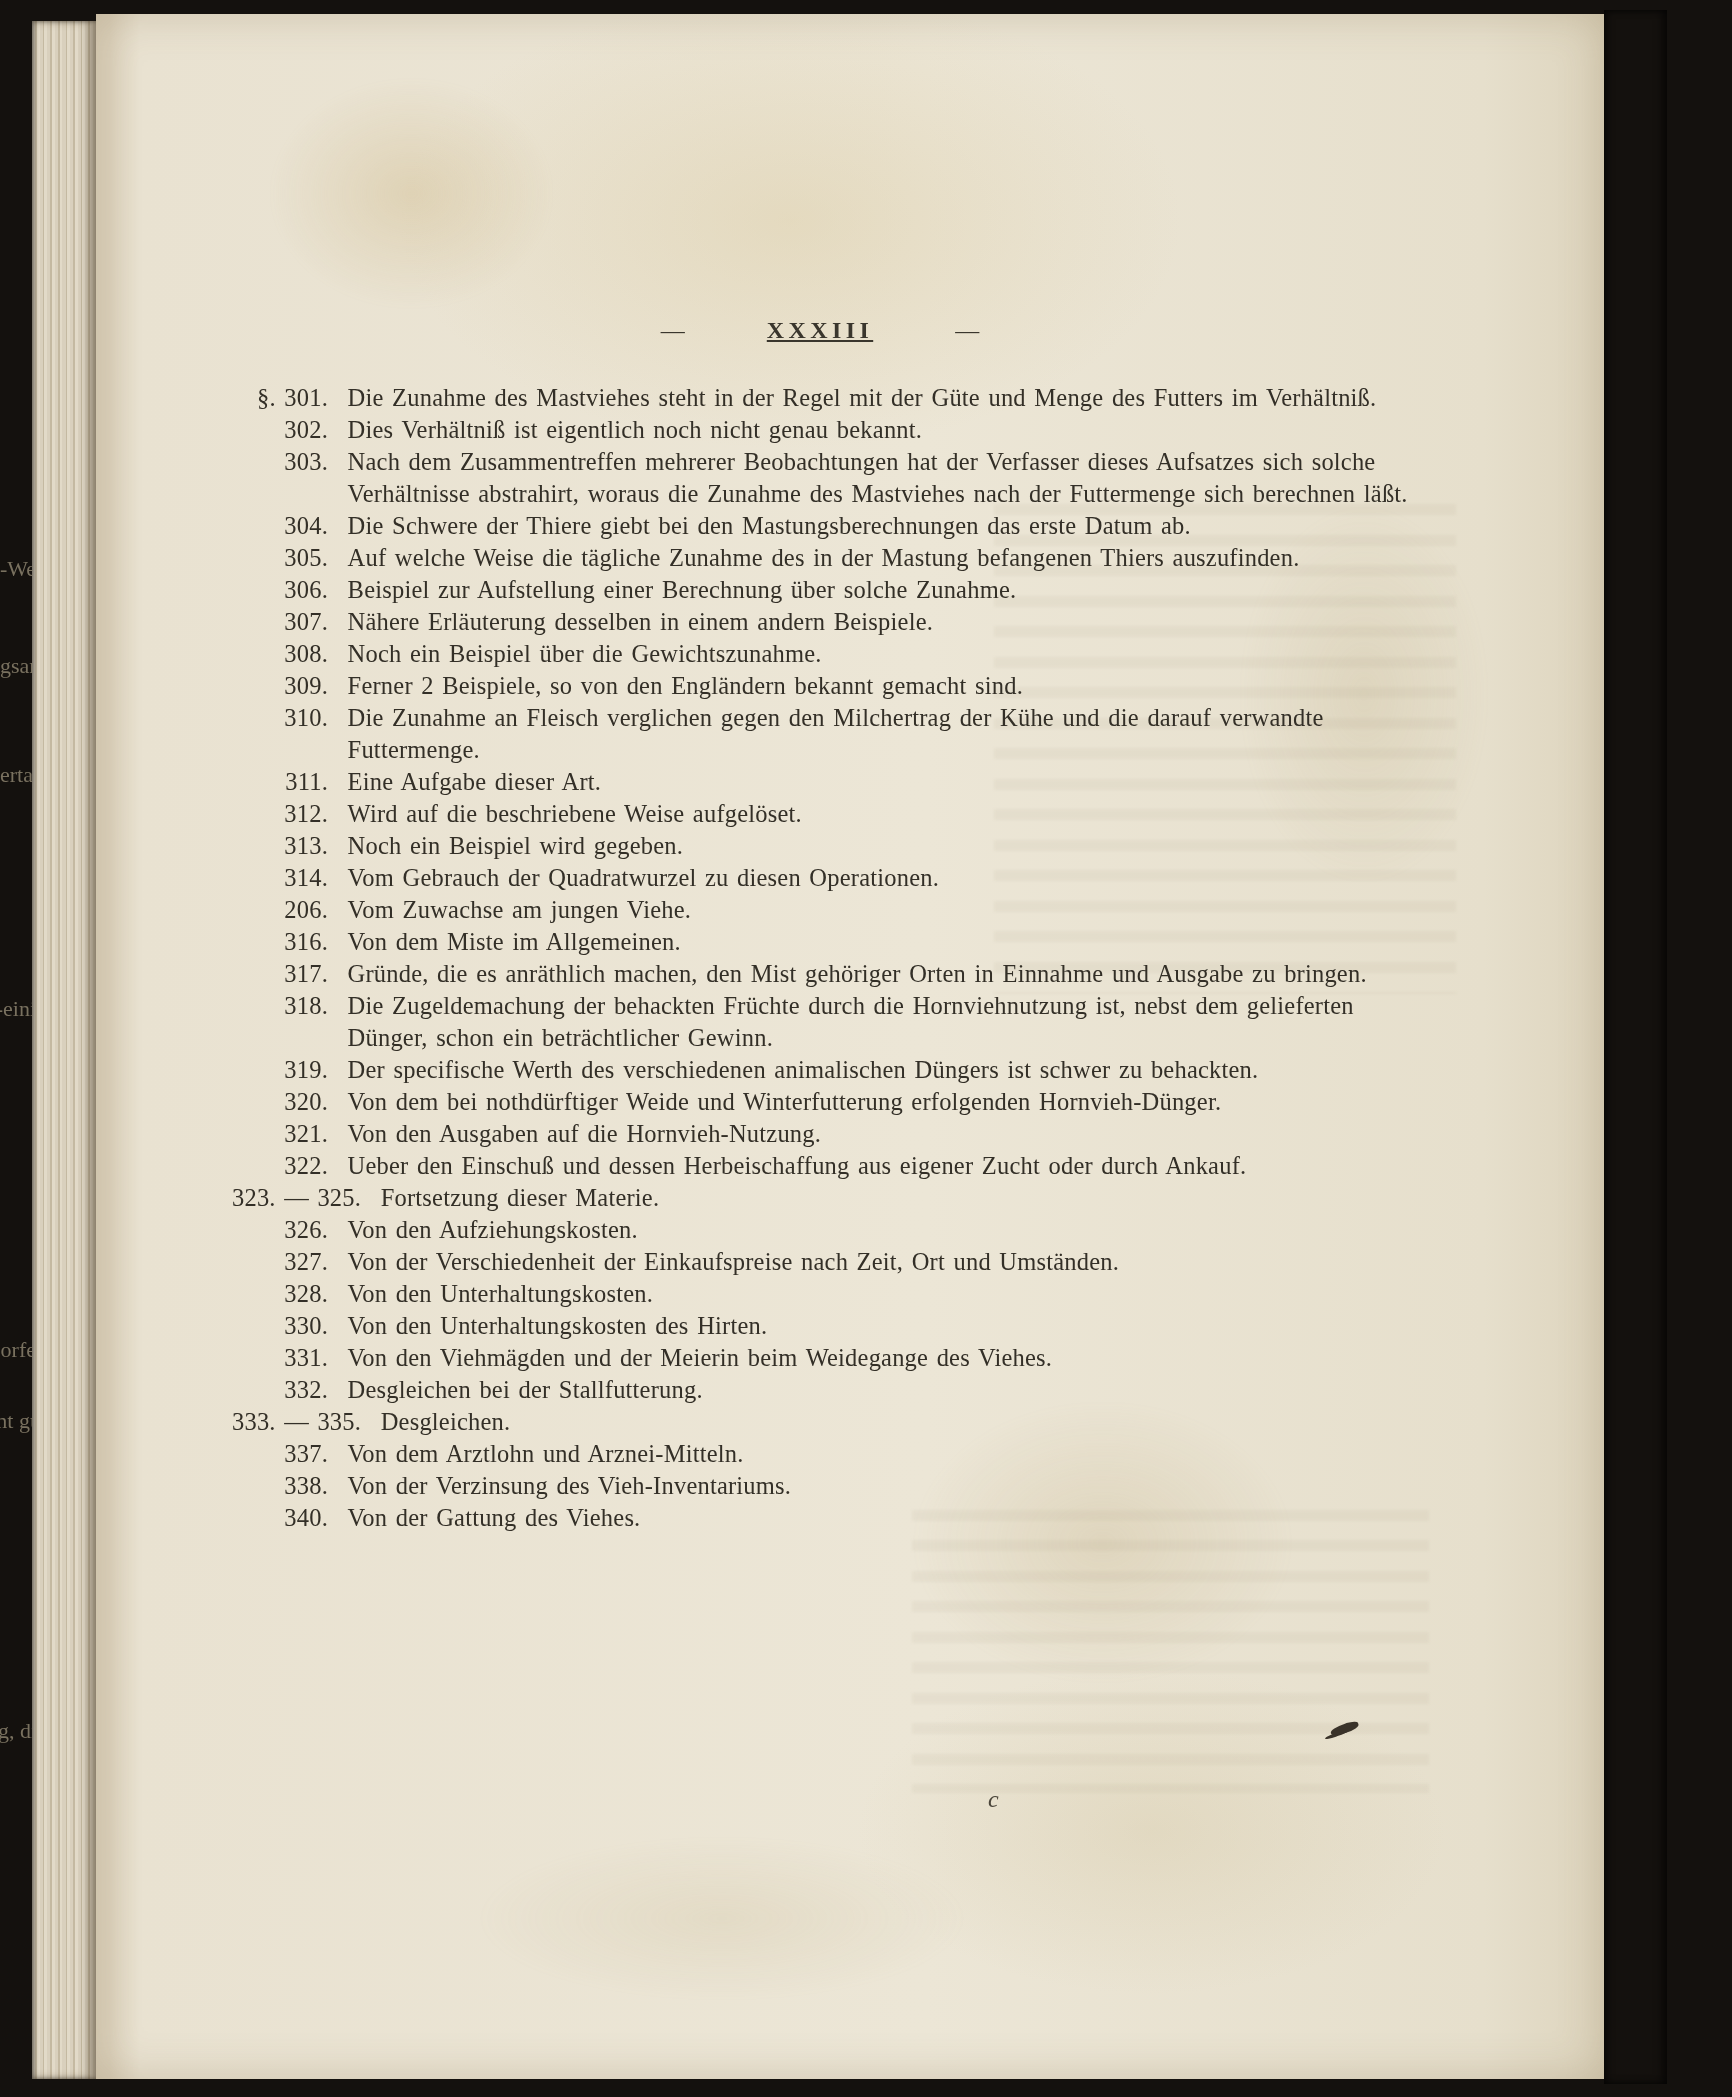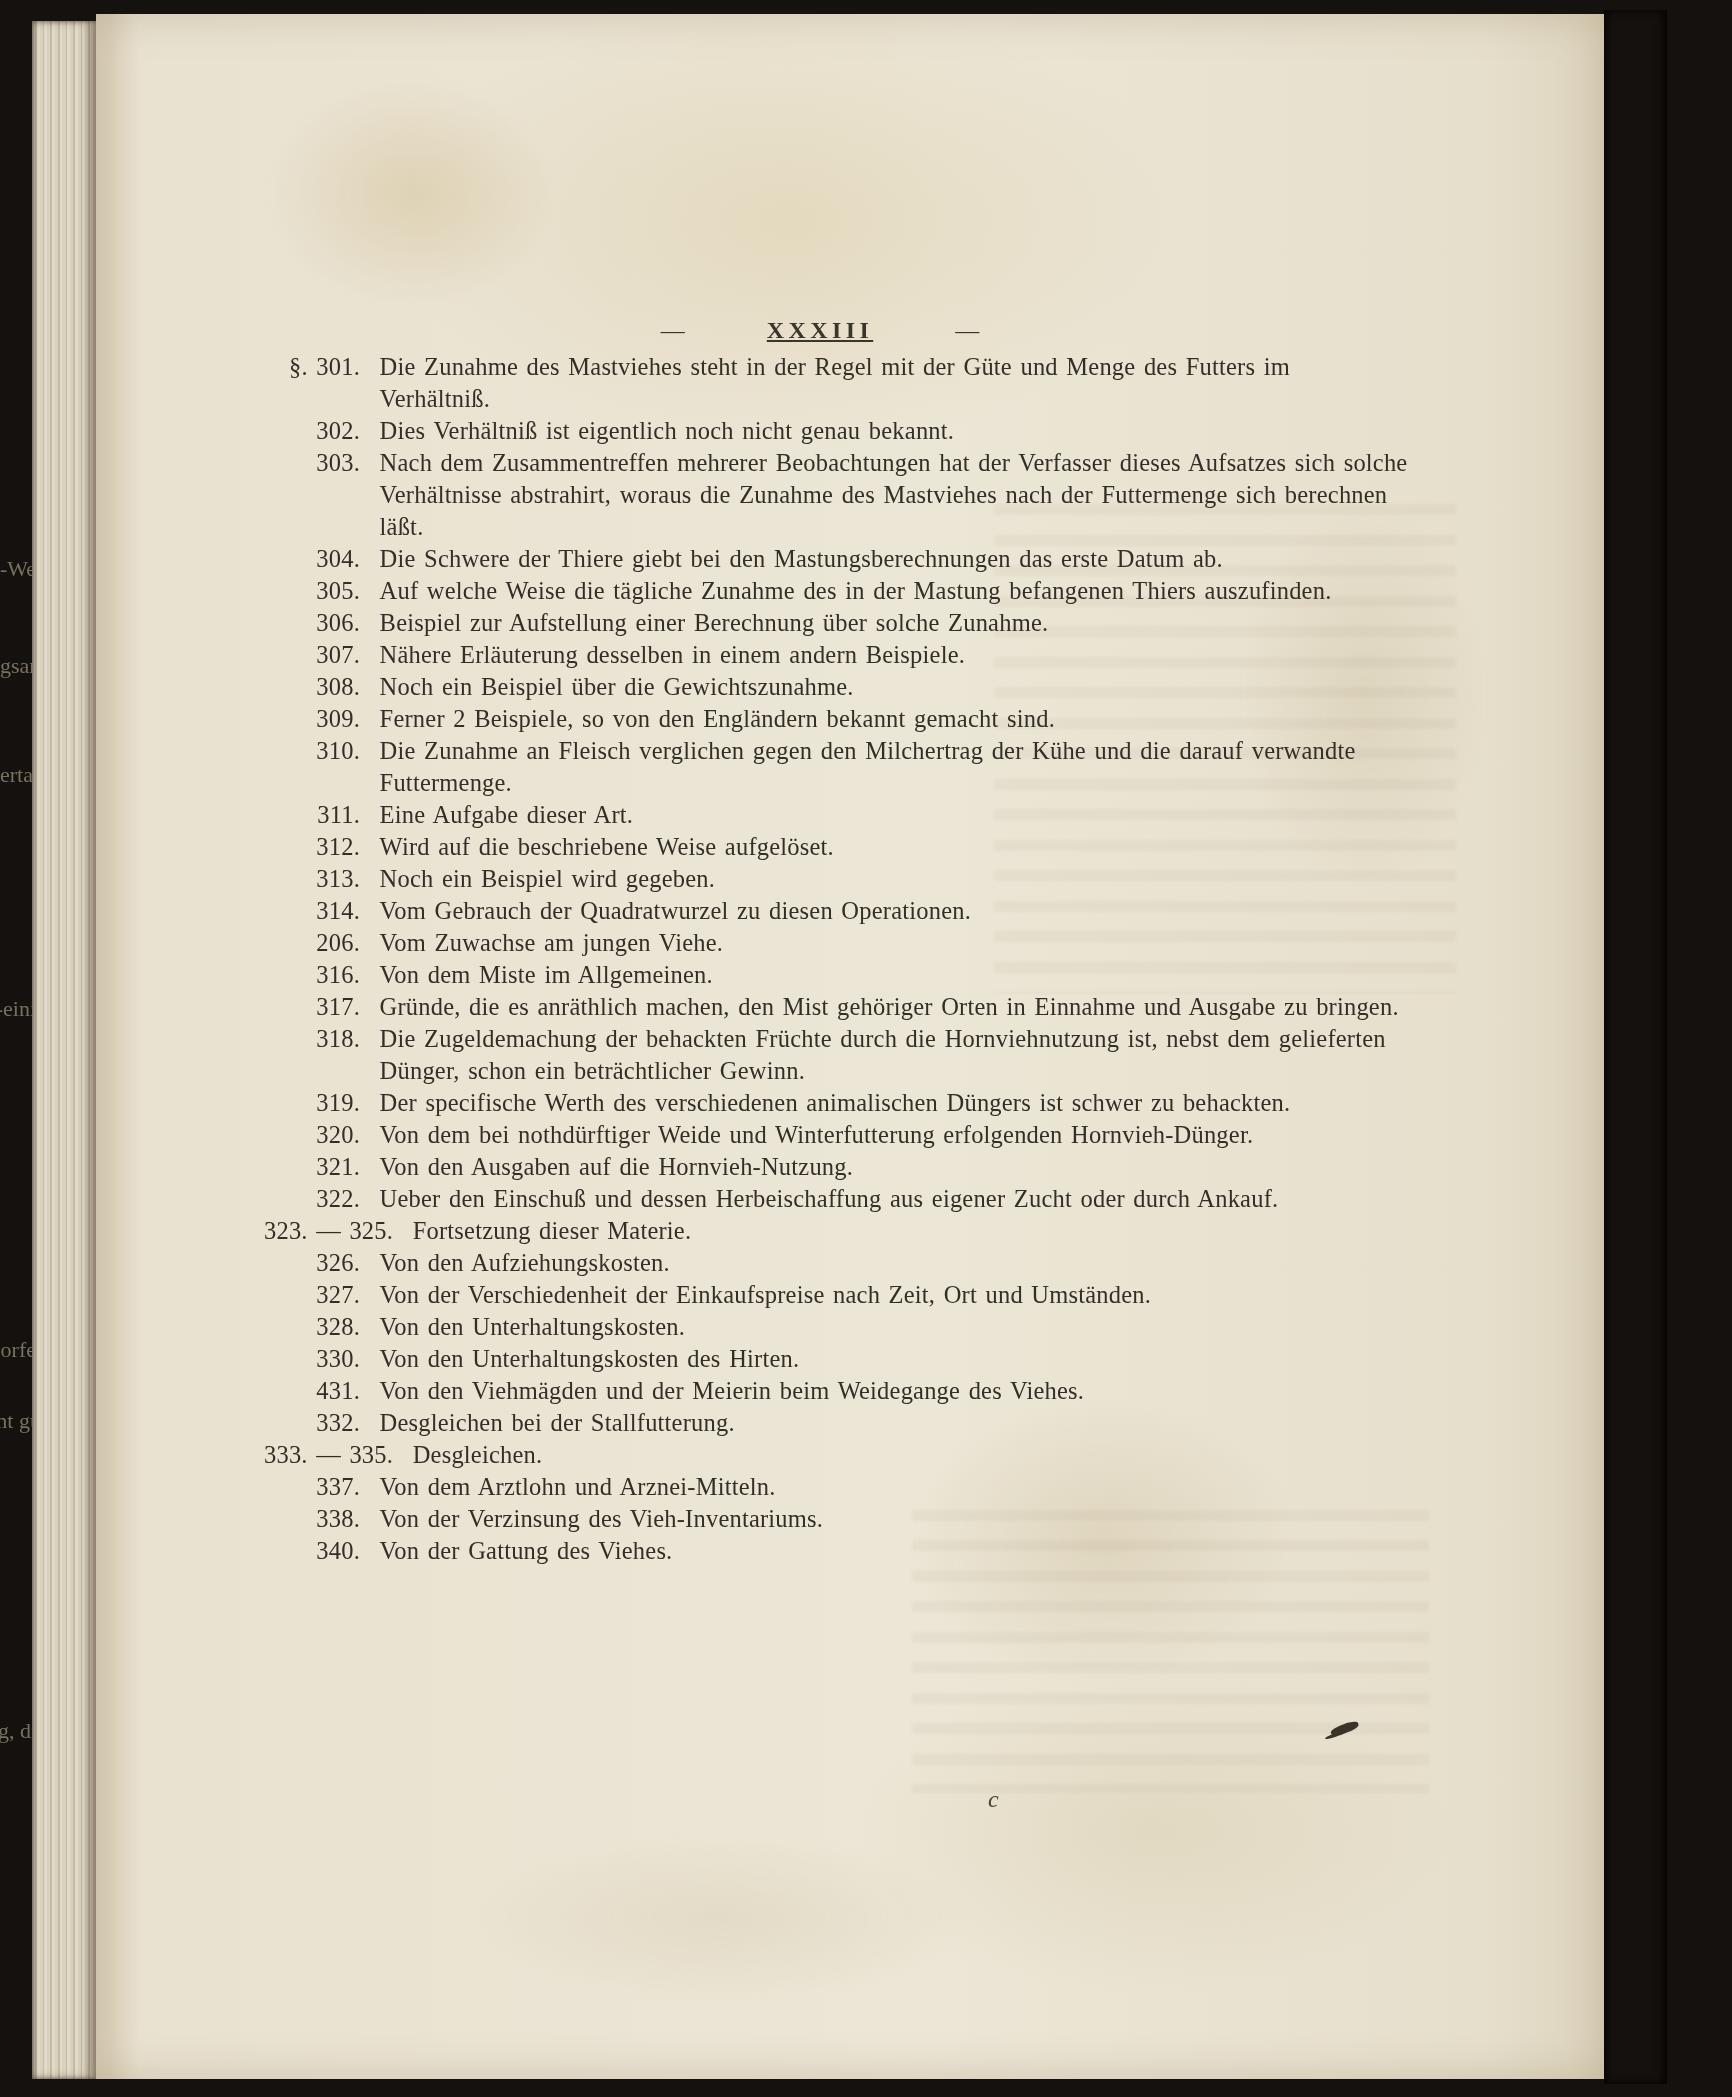--- a/index.html
+++ b/index.html
@@ -47,22 +47,22 @@
   }
   
   .page-number{
     position:absolute;left:136px;right:196px;top:303px;
     display:flex;justify-content:center;align-items:center;gap:82px;
     font-size:24px;color:#3a362d;
   }
   .page-number .roman{letter-spacing:4.4px;font-weight:bold;text-decoration:underline;}
   .page-number .dash{letter-spacing:0;}
   .entries{
-    position:absolute;left:136px;right:196px;top:337px;
-    font-size:24.5px;line-height:32px;letter-spacing:0.2px;word-spacing:2.2px;margin-left:32px;
+    position:absolute;left:136px;right:196px;top:368px;
+    font-size:24.5px;line-height:32px;letter-spacing:0.2px;word-spacing:2.2px;
   }
   .entry{display:flex;align-items:flex-start;}
   .entry .num{min-width:96px;flex-shrink:0;text-align:right;padding-right:19.6px;white-space:nowrap;}
   .entry .txt{flex:1;}
   .signature-mark{
     position:absolute;left:892px;top:1772px;font-size:24px;color:#4a453a;font-style:italic;
   }
   .ink-mark{
     position:absolute;left:1234px;top:1710px;width:29px;height:8.7px;
     background:#3a332a;border-radius:60% 40% 50% 50%;transform:rotate(-18deg);
@@ -232,21 +232,21 @@
     <span class="txt">Von den Unterhaltungskosten.</span>
   </div>
 
 
   <div class="entry">
     <span class="num">330.</span>
     <span class="txt">Von den Unterhaltungskosten des Hirten.</span>
   </div>
 
   <div class="entry">
-    <span class="num">431.</span>
+    <span class="num">331.</span>
     <span class="txt">Von den Viehmägden und der Meierin beim Weidegange des Viehes.</span>
   </div>
 
   <div class="entry">
     <span class="num">332.</span>
     <span class="txt">Desgleichen bei der Stallfutterung.</span>
   </div>
 
   <div class="entry">
     <span class="num">333. — 335.</span>

